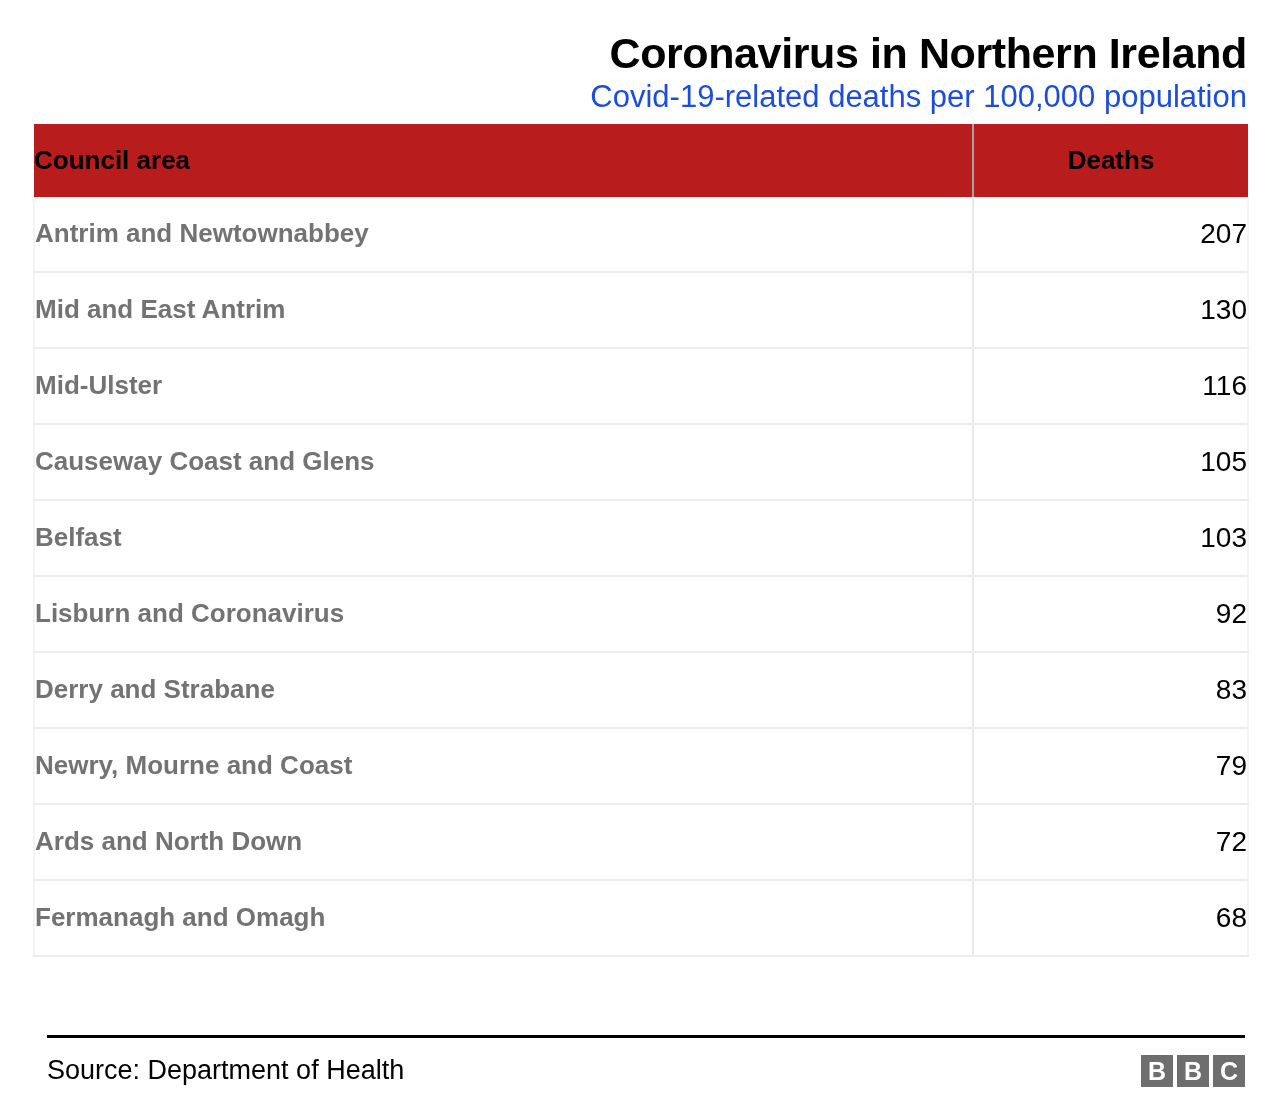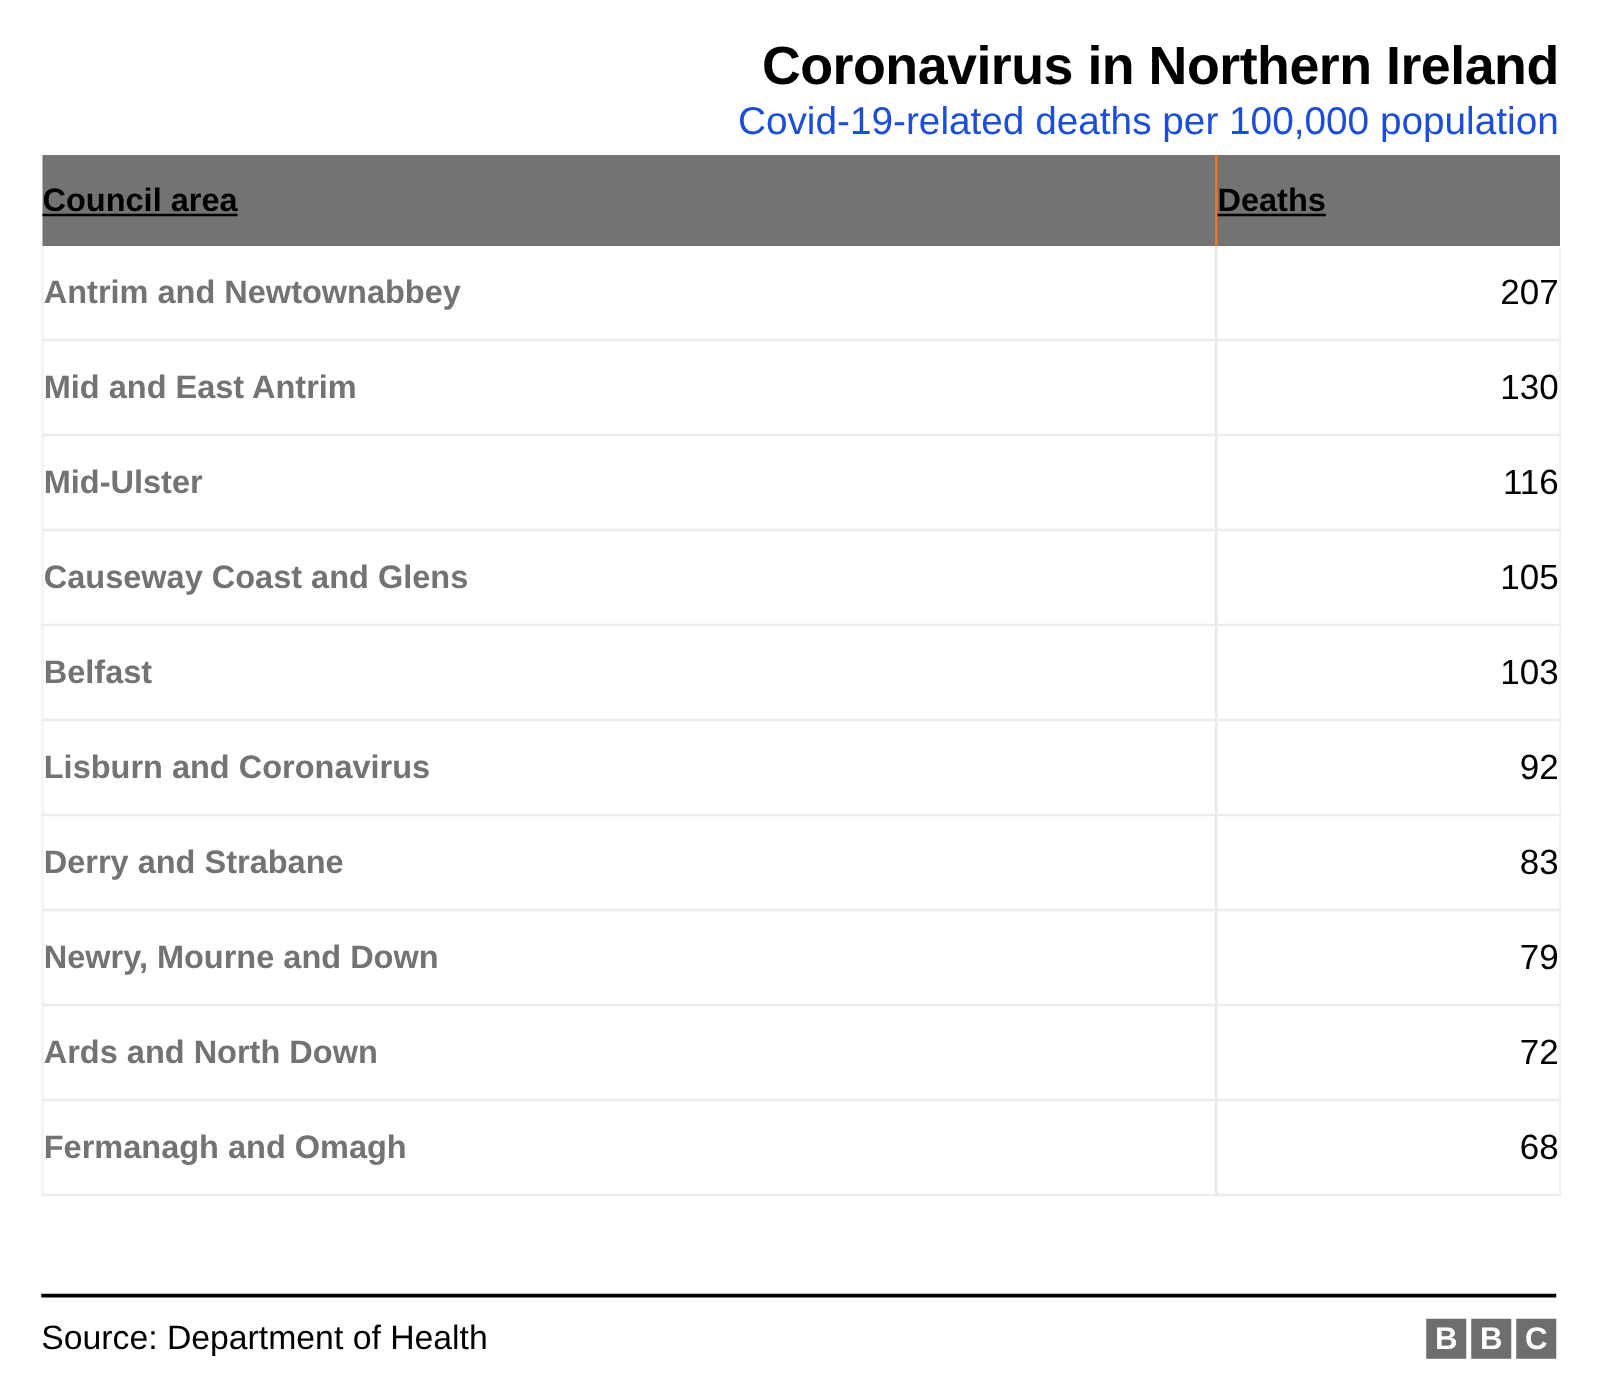--- a/index.html
+++ b/index.html
@@ -56,41 +56,40 @@
     border-collapse: collapse;
     table-layout: fixed;
   }
   table.data-table th,
   table.data-table td {
     padding: 0;
     margin: 0;
   }
 
   thead tr.header-row {
-    background: #737373;
-    text-decoration: underline;
+    background: #b91c1c;
   }
   th.col-area,
   th.col-deaths {
     height: 73px;
     font-size: 26px;
     font-weight: bold;
     color: #000;
     vertical-align: middle;
   }
   th.col-area {
     text-align: left;
     padding-left: 32px;
     width: 938px;
   }
   th.col-deaths {
-    text-align: left;
+    text-align: center;
     padding-right: 30px;
     width: 274px;
-    border-left: 2px solid #f97316;
+    border-left: 2px solid #a3a3a3;
   }
 
   tbody tr.data-row {
     background: #ffffff;
   }
   tbody tr.data-row td {
     height: 74px;
     vertical-align: middle;
     border-bottom: 2px solid #ececec;
   }
@@ -111,21 +110,21 @@
     padding-right: 30px;
     font-size: 28px;
     font-weight: normal;
     color: #000;
     border-right: 2px solid #f4f4f4;
   }
 
   
   .footer {
     position: absolute;
-    left: 33px;
+    left: 47px;
     right: 35px;
     top: 1035px;
     height: 70px;
   }
   .footer-rule {
     width: 100%;
     height: 3px;
     background: #000000;
   }
   .footer-body {
@@ -202,21 +201,21 @@
         </tr>
         <tr class="data-row">
           <td class="cell-area">Lisburn and Coronavirus</td>
           <td class="cell-deaths">92</td>
         </tr>
         <tr class="data-row">
           <td class="cell-area">Derry and Strabane</td>
           <td class="cell-deaths">83</td>
         </tr>
         <tr class="data-row">
-          <td class="cell-area">Newry, Mourne and Down</td>
+          <td class="cell-area">Newry, Mourne and Coast</td>
           <td class="cell-deaths">79</td>
         </tr>
         <tr class="data-row">
           <td class="cell-area">Ards and North Down</td>
           <td class="cell-deaths">72</td>
         </tr>
         <tr class="data-row">
           <td class="cell-area">Fermanagh and Omagh</td>
           <td class="cell-deaths">68</td>
         </tr>

